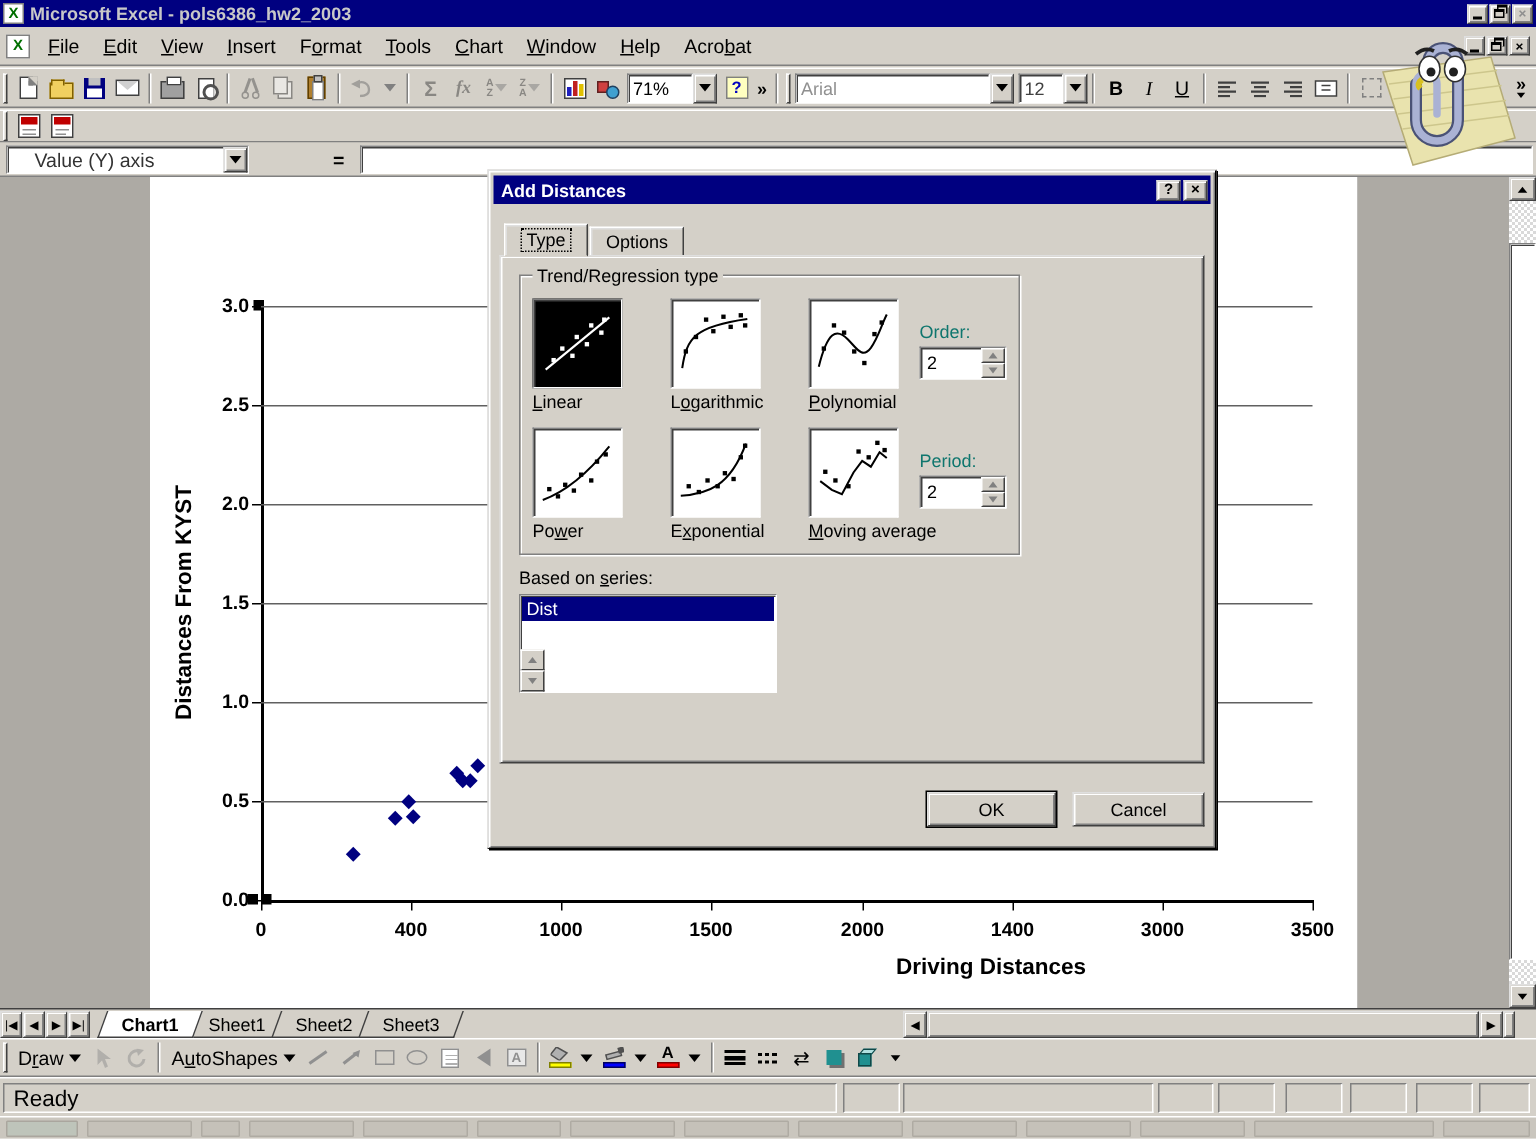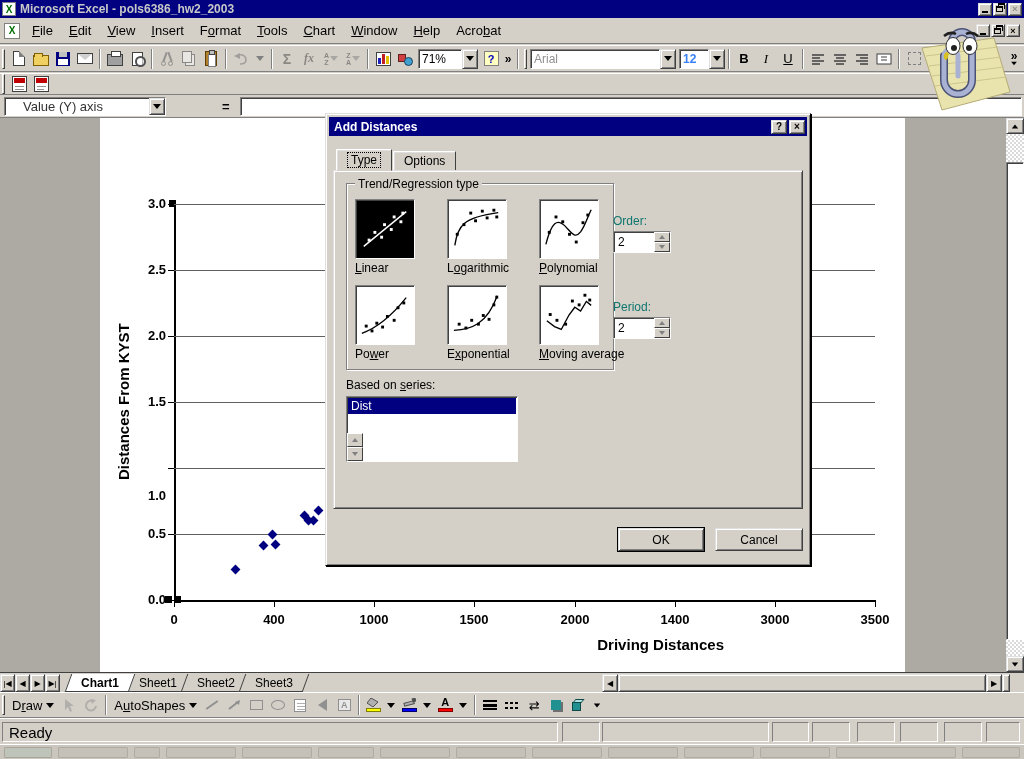--- a/index.html
+++ b/index.html
@@ -314,21 +314,21 @@
 
     <span class="sep"></span>
     <span class="grip"></span>
     <span class="combo">
       <span class="field" style="width:130px;color:#909090;">Arial</span>
       <span class="drop raised">
           <span class="arr-down"></span>
         </span>
     </span>
     <span class="combo" style="margin-left:3px;">
-      <span class="field" style="width:30px;color:#3b82f6;font-weight:bold;">12</span>
+      <span class="field" style="width:30px;color:#404040;">12</span>
       <span class="drop raised">
           <span class="arr-down"></span>
         </span>
     </span>
     <span class="sep"></span>
     <span class="fmtbtn" style="font-weight:bold;">B</span>
     <span class="fmtbtn" style="font-style:italic;font-family:'Liberation Serif',serif;">I</span>
     <span class="fmtbtn" style="text-decoration:underline;">U</span>
     <span class="sep"></span>
     <span class="tbtn">
@@ -425,21 +425,21 @@
         <div class="tickmark" style="left: 168px; top: 152px; width: 6px; height: 1px;"></div>
         <div class="ticklabel ylab" style="left: 124px; top: 144px;">2.5</div>
         <div class="gridline" style="left: 174px; top: 218px; width: 701px;"></div>
         <div class="tickmark" style="left: 168px; top: 218px; width: 6px; height: 1px;"></div>
         <div class="ticklabel ylab" style="left: 124px; top: 210px;">2.0</div>
         <div class="gridline" style="left: 174px; top: 284px; width: 701px;"></div>
         <div class="tickmark" style="left: 168px; top: 284px; width: 6px; height: 1px;"></div>
         <div class="ticklabel ylab" style="left: 124px; top: 276px;">1.5</div>
         <div class="gridline" style="left: 174px; top: 350px; width: 701px;"></div>
         <div class="tickmark" style="left: 168px; top: 350px; width: 6px; height: 1px;"></div>
-        <div class="ticklabel ylab" style="left: 124px; top: 342px; margin-top: 28px;">1.0</div>
+        <div class="ticklabel ylab" style="left: 124px; top: 342px;">1.0</div>
         <div class="gridline" style="left: 174px; top: 416px; width: 701px;"></div>
         <div class="tickmark" style="left: 168px; top: 416px; width: 6px; height: 1px;"></div>
         <div class="ticklabel ylab" style="left: 124px; top: 408px;">0.5</div>
         <div class="tickmark" style="left: 168px; top: 482px; width: 6px; height: 1px;"></div>
         <div class="ticklabel ylab" style="left: 124px; top: 474px;">0.0</div>
         <div class="tickmark" style="left: 174px; top: 484px; width: 1px; height: 5px;"></div>
         <div class="ticklabel xlab" style="left: 142px; top: 494px;">0</div>
         <div class="tickmark" style="left: 274px; top: 484px; width: 1px; height: 5px;"></div>
         <div class="ticklabel xlab" style="left: 242px; top: 494px;">400</div>
         <div class="tickmark" style="left: 374px; top: 484px; width: 1px; height: 5px;"></div>
@@ -486,21 +486,21 @@
     </div>
 
     <div class="tab active" style="left:10px;top:35px;">
       <span class="focusrect">Type</span>
     </div>
     <div class="tab" style="left:67px;top:37px;">
       <span>Options</span>
     </div>
 
     <div id="tabpage">
-      <div class="groupbox" style="left:12px;top:12px;width:268px;height:187px;">
+      <div class="groupbox" style="left:12px;top:12px;width:334px;height:187px;">
         <span class="grouplabel">Trend/Regression type</span>
 
         <div class="thumb selected" style="left:8px;top:15px;">
           <svg viewBox="0 0 56 52">
             <line x1="6" y1="44" x2="50" y2="8" stroke="#fff" stroke-width="1.5"></line>
             <g fill="#fff">
                 <rect x="10" y="36" width="3" height="3"></rect>
                 <rect x="16" y="28" width="3" height="3"></rect>
                 <rect x="23" y="33" width="3" height="3"></rect>
                 <rect x="26" y="20" width="3" height="3"></rect>

